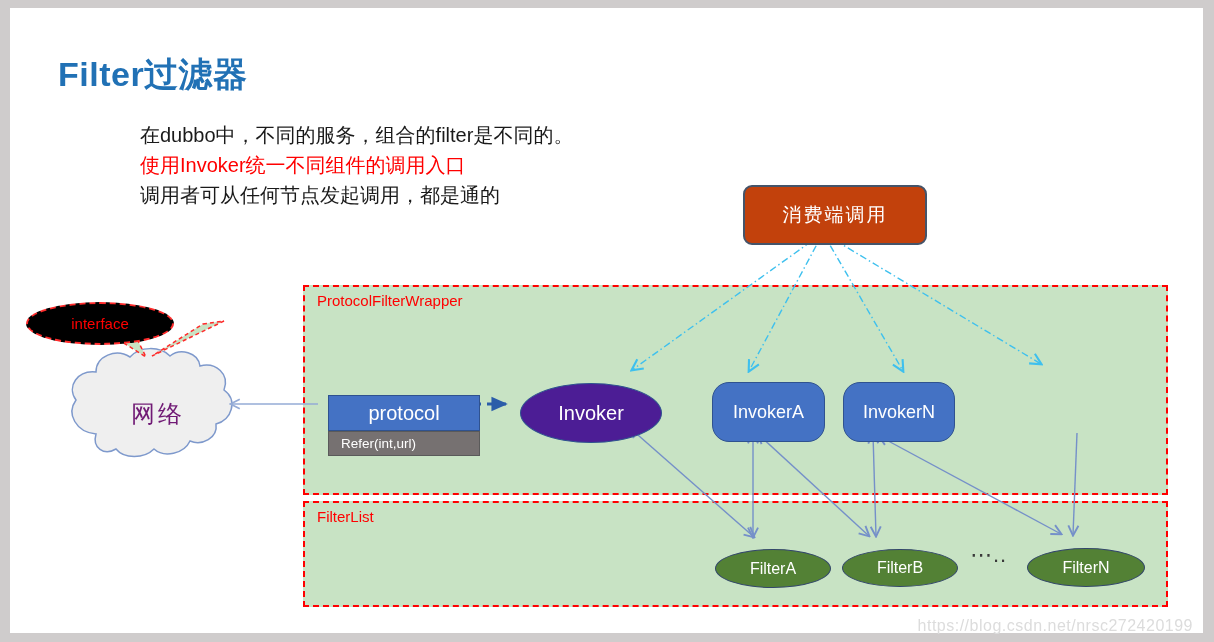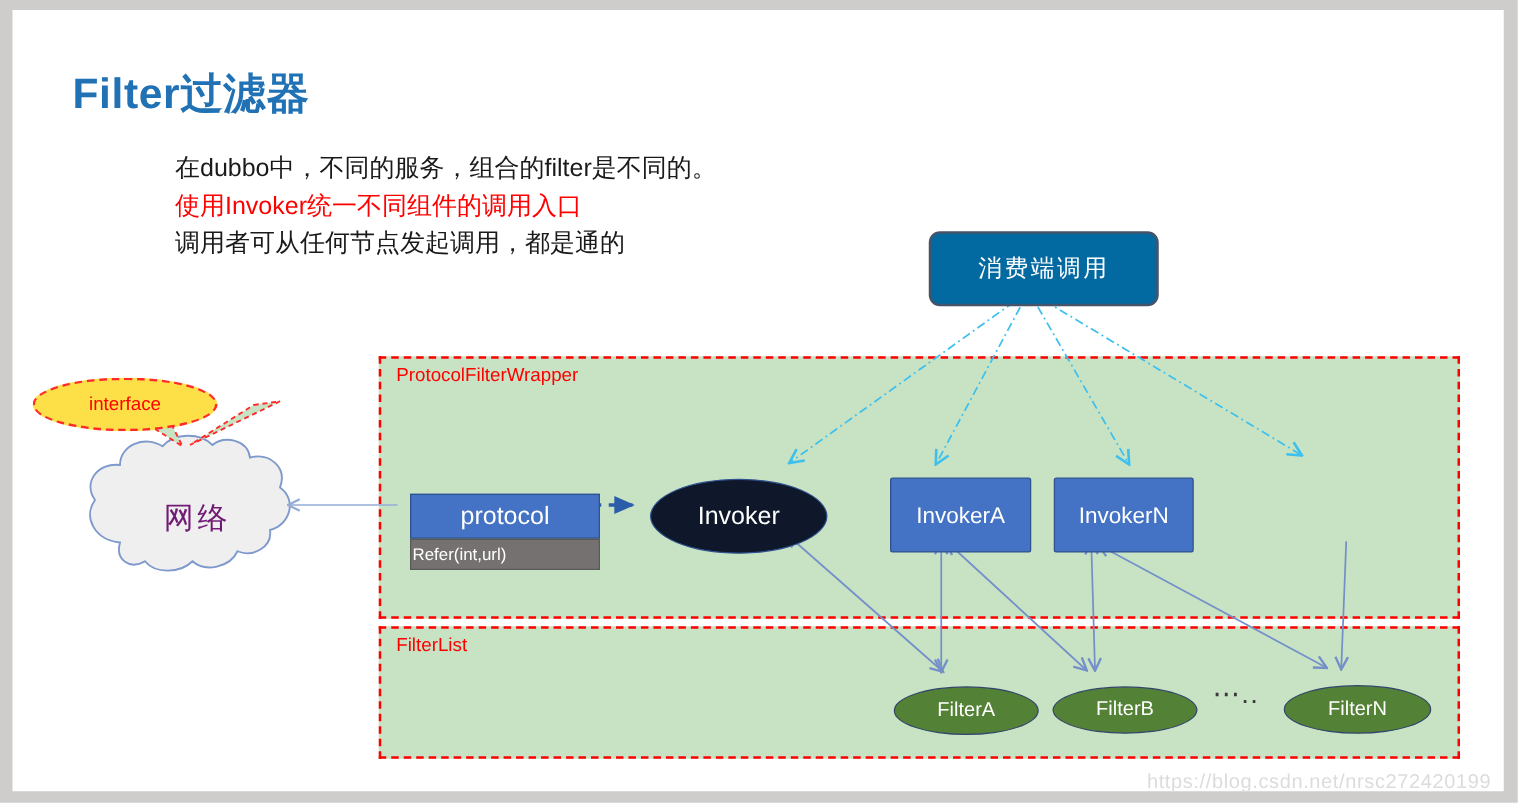--- a/index.html
+++ b/index.html
@@ -13,46 +13,46 @@
   .note-red{color:#ff0000;}
   
   .layer1{z-index:1;} .layer2{z-index:2;} .layer3{z-index:3;}
   svg.overlay{position:absolute;left:0;top:0;pointer-events:none;}
   
   .region{background:#c8e3c4;border:2px dashed #ff0000;}
   .region-label{position:absolute;left:12px;top:5px;font-size:15px;color:#ff0000;}
   #wrapper-region{left:293px;top:277px;width:861px;height:206px;}
   #filterlist-region{left:293px;top:493px;width:861px;height:102px;}
   
-  .consumer{left:733px;top:177px;width:180px;height:56px;background:#0369a1;border:2px solid #44546a;
+  .consumer{left:733px;top:177px;width:180px;height:56px;background:#c2410c;border:2px solid #44546a;
     border-radius:9px;color:#ffffff;font-size:19px;display:flex;align-items:center;justify-content:center;letter-spacing:2px;}
   
   .protocol{left:318px;top:387px;width:152px;height:36px;background:#4472c4;border:1px solid #2f528f;
     color:#fff;font-size:20px;display:flex;align-items:center;justify-content:center;box-sizing:border-box;}
   .refer{left:318px;top:423px;width:152px;height:25px;background:#767171;border:1px solid #5a5a5a;
-    color:#fff;font-size:13.5px;display:flex;align-items:center;box-sizing:border-box;padding-left:1px;}
+    color:#fff;font-size:13.5px;display:flex;align-items:center;box-sizing:border-box;padding-left:12px;}
   
-  .ellipse-blue{background:#0f172a;border:1.5px solid #2f528f;border-radius:50%;color:#fff;
+  .ellipse-blue{background:#4c1d95;border:1.5px solid #2f528f;border-radius:50%;color:#fff;
     display:flex;align-items:center;justify-content:center;}
   #invoker-ellipse{left:510px;top:375px;width:140px;height:58px;font-size:20px;}
-  .box-blue{background:#4472c4;border:1.5px solid #2f528f;border-radius:2px;color:#fff;font-size:18px;
+  .box-blue{background:#4472c4;border:1.5px solid #2f528f;border-radius:17px;color:#fff;font-size:18px;
     display:flex;align-items:center;justify-content:center;}
   #invoker-a{left:702px;top:374px;width:111px;height:58px;}
   #invoker-b{left:833px;top:374px;width:110px;height:58px;}
   #invoker-n{left:1018px;top:369px;width:121px;height:62px;}
   
   .ellipse-green{background:#538135;border:1.5px solid #33476b;border-radius:50%;color:#fff;font-size:16px;
     display:flex;align-items:center;justify-content:center;}
   #filter-a{left:705px;top:541px;width:114px;height:37px;}
   #filter-b{left:832px;top:541px;width:114px;height:36px;}
   #filter-n{left:1017px;top:540px;width:116px;height:37px;}
   .ellipsis{left:960px;top:534px;font-size:22px;color:#3a3a3a;letter-spacing:1px;}
   
   .network-label{left:108px;top:390px;width:80px;text-align:center;font-size:24px;color:#701a75;letter-spacing:3px;}
-  .callout{border:2px dashed #ff2b2b;border-radius:50%;background:#fde047;color:#ff0000;font-size:15px;
+  .callout{border:2px dashed #ff2b2b;border-radius:50%;background:#000000;color:#ff0000;font-size:15px;
     display:flex;align-items:center;justify-content:center;}
   #callout-interface{left:16px;top:294px;width:144px;height:39px;}
   #callout-url{left:181px;top:292px;width:96px;height:36px;}
   .watermark{right:10px;top:609px;font-size:16px;color:#dcdcdc;letter-spacing:0.5px;}
 </style>
 </head>
 <body>
 
 <div id="stage">
   <div id="page">

